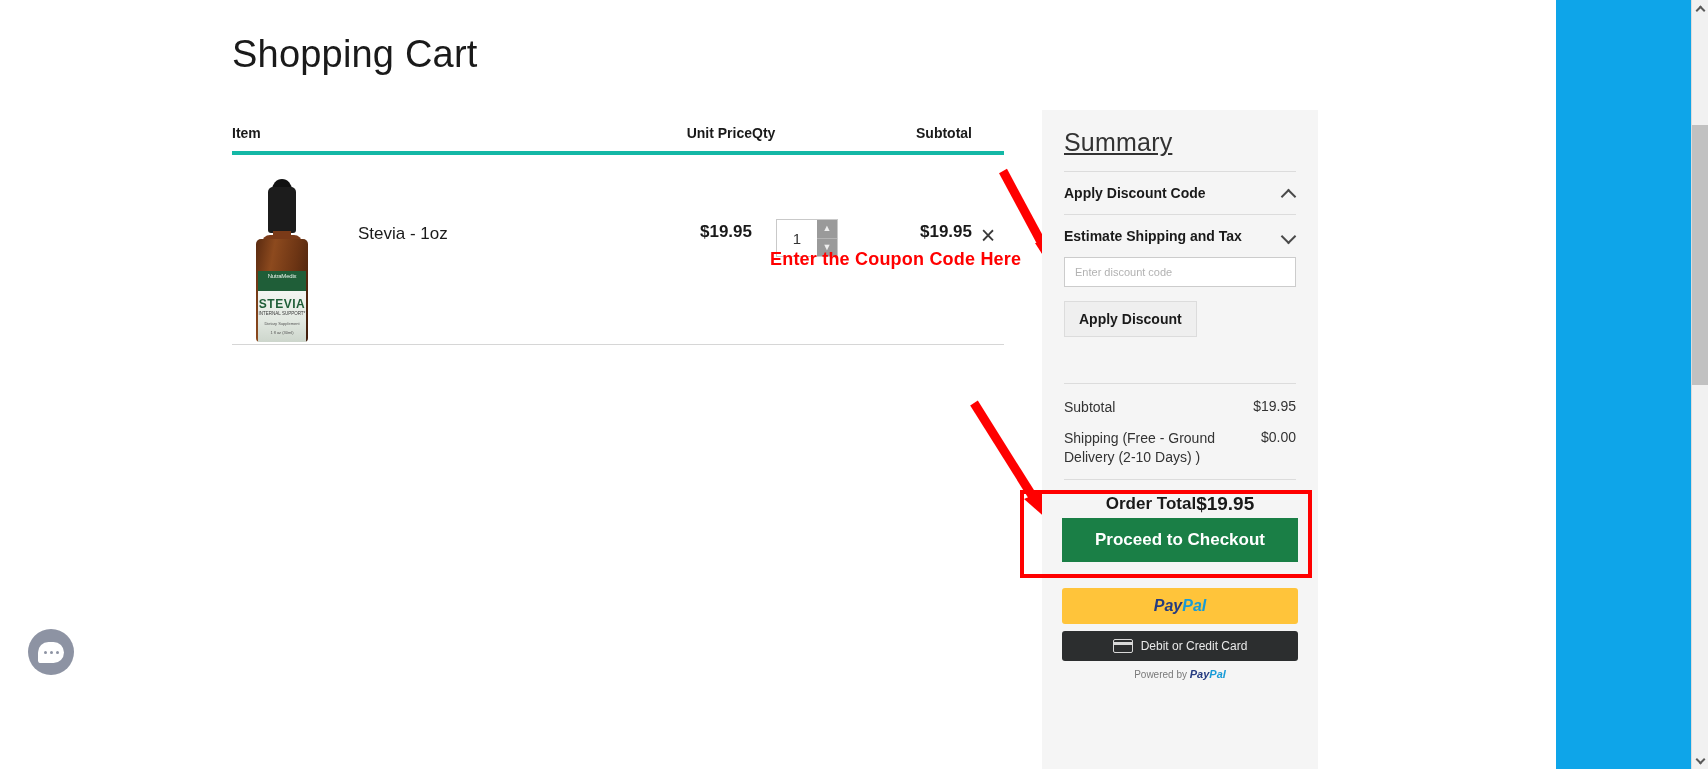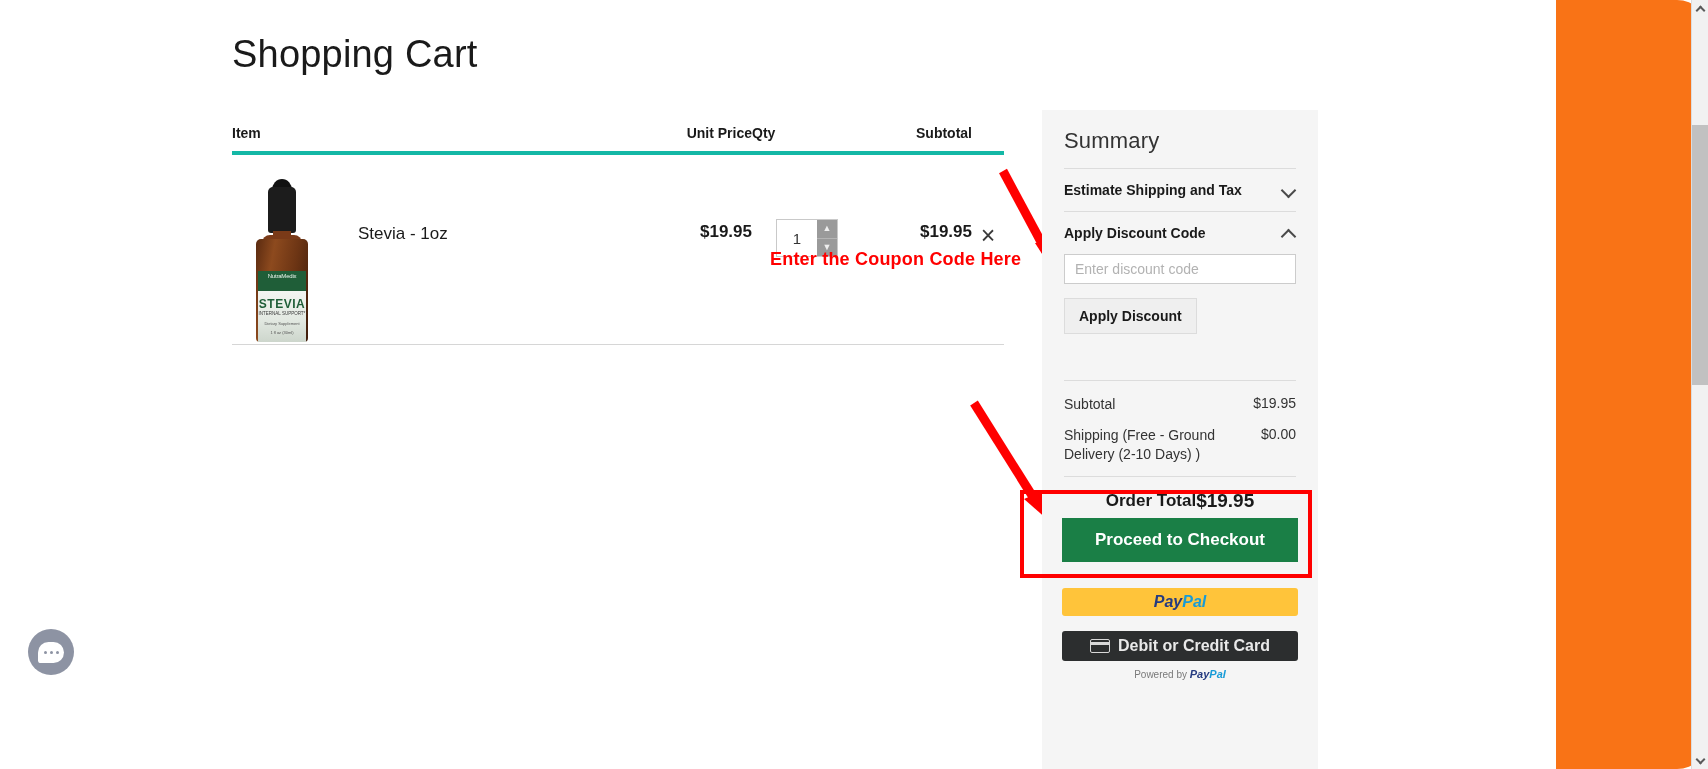--- a/index.html
+++ b/index.html
@@ -2,21 +2,21 @@
 <html><head>
 <meta charset="utf-8">
 <style>
   * { box-sizing: border-box; margin: 0; padding: 0; }
   html, body {
     width: 1708px; height: 769px;
     overflow: hidden;
     background: #ffffff;
     font-family: "Liberation Sans", sans-serif;
   }
-  .page { position: relative; width: 1708px; height: 769px; background: #f97316; border-radius: 31px; }
+  .page { position: relative; width: 1708px; height: 769px; background: #0ea5e9; }
 
   
   .content-wrap { position: absolute; left: 0; top: 0; width: 1556px; height: 769px; background:#fff; }
 
   .page-title {
     position: absolute; left: 232px; top: 32px;
     font-size: 38px; font-weight: 300; color: #1a1a1a;
     letter-spacing: .2px; line-height: 1.2;
     font-family: "Liberation Sans", sans-serif;
   }
@@ -97,37 +97,37 @@
   }
   .annot-arrow { position:absolute; pointer-events:none; }
   #arrow-coupon { left: 995px; top: 165px; width: 70px; height: 115px; }
   #arrow-checkout { left: 960px; top: 395px; width: 110px; height: 140px; }
 
   
   .summary {
     position:absolute; left: 1042px; top: 110px; width: 276px; height: 659px;
     background:#f5f5f5; padding: 18px 22px 0 22px;
   }
-  .summary-title { font-size: 22px; font-weight: 300; color:#333; padding-bottom: 14px; letter-spacing:.2px;}
+  .summary-title { font-size: 25px; font-weight: 300; color:#333; padding-bottom: 14px; letter-spacing:.2px;text-decoration:underline;}
   .acc-row {
     display:flex; align-items:center; justify-content:space-between;
     border-top:1px solid #dcdcdc; padding: 13px 0 13px 0; cursor:pointer;
   }
   .acc-label { font-size: 14px; font-weight: bold; color:#1a1a1a; }
   .chev { width: 14px; height: 14px; position:relative; }
   .chev::after {
     content:""; position:absolute; left:1px; top:2px; width:9px; height:9px;
     border-right:2px solid #4a4a4a; border-bottom:2px solid #4a4a4a;
     transform: rotate(45deg);
   }
   .chev.up::after { transform: rotate(-135deg); top:5px; }
 
   .discount-input {
     width: 100%; height: 30px; border:1px solid #ccc; background:#fff;
-    padding: 0 10px; font-size: 14px; color:#333; outline:none;
+    padding: 0 10px; font-size: 11px; color:#333; outline:none;
     font-family:"Liberation Sans", sans-serif; margin-bottom: 14px;
   }
   .discount-input::placeholder { color:#b2b2b2; }
   .apply-discount {
     background:#efefef; border:1px solid #dcdcdc; color:#1a1a1a;
     font-size:14px; font-weight:bold; padding: 9px 14px; cursor:pointer;
     font-family:Liberation Sans, sans-serif;
   }
 
   .totals { margin-top: 46px; border-top:1px solid #dcdcdc; padding-top: 14px; }
@@ -145,34 +145,34 @@
   .checkout-highlight {
     position:absolute; left: 1020px; top: 490px; width: 292px; height: 88px;
     border: 4px solid #ff0000; background: transparent; pointer-events:none;
   }
   .checkout-btn {
     position:absolute; left: 1062px; top: 518px; width: 236px; height: 44px;
     background:#1a7f46; color:#fff; border:none; cursor:pointer;
     font-size:17px; font-weight:bold; font-family:"Liberation Sans", sans-serif;
   }
   .paypal-btn {
-    position:absolute; left: 1062px; top: 588px; width: 236px; height: 28px;
+    position:absolute; left: 1062px; top: 588px; width: 236px; height: 36px;
     background:#ffc43a; border:none; border-radius: 3px; cursor:pointer;
     display:flex; align-items:center; justify-content:center;
   }
   .pp-mark { font-size: 16px; font-weight: bold; font-style: italic; font-family:"Liberation Sans", sans-serif; }
   .pp-a { color:#253b80; } .pp-b { color:#179bd7; }
   .card-btn {
     position:absolute; left: 1062px; top: 631px; width: 236px; height: 30px;
     background:#2c2e2f; border:none; border-radius: 3px; cursor:pointer;
     display:flex; align-items:center; justify-content:center; gap:8px;
   }
   .card-icon { width: 20px; height: 14px; border:1.5px solid #d8d8d8; border-radius:2px; position:relative;}
   .card-icon::after{content:"";position:absolute;left:0;top:2px;width:100%;height:2.5px;background:#d8d8d8;}
-  .card-label { color:#e9e9e9; font-size:16px; font-weight:bold; }
+  .card-label { color:#e9e9e9; font-size:12px; font-weight:normal; }
   .powered {
     position:absolute; left: 1062px; top: 668px; width: 236px; text-align:center;
     font-size: 10px; color:#7a7a7a;
   }
   .powered .pp-mark { font-size: 11px; }
 
   
   .chat-widget {
     position:absolute; left: 28px; top: 629px; width: 46px; height: 46px;
     border-radius: 50%; background:#8d93a3; display:flex; align-items:center;
@@ -272,27 +272,27 @@
         <span class="chat-dot"></span>
         <span class="chat-dot"></span>
         <span class="chat-dot"></span>
       </div>
     </div>
 
     <div class="summary">
       <div class="summary-title">Summary</div>
 
       <div class="acc-row">
+        <span class="acc-label">Apply Discount Code</span>
+        <span class="chev up"></span>
+      </div>
+
+      <div class="acc-row">
         <span class="acc-label">Estimate Shipping and Tax</span>
         <span class="chev"></span>
-      </div>
-
-      <div class="acc-row">
-        <span class="acc-label">Apply Discount Code</span>
-        <span class="chev up"></span>
       </div>
 
       <input class="discount-input" type="text" placeholder="Enter discount code" style="">
 
       <button class="apply-discount">Apply Discount</button>
 
       <div class="totals">
         <div class="total-row">
           <span class="total-label">Subtotal</span>
           <span class="total-value">$19.95</span>

